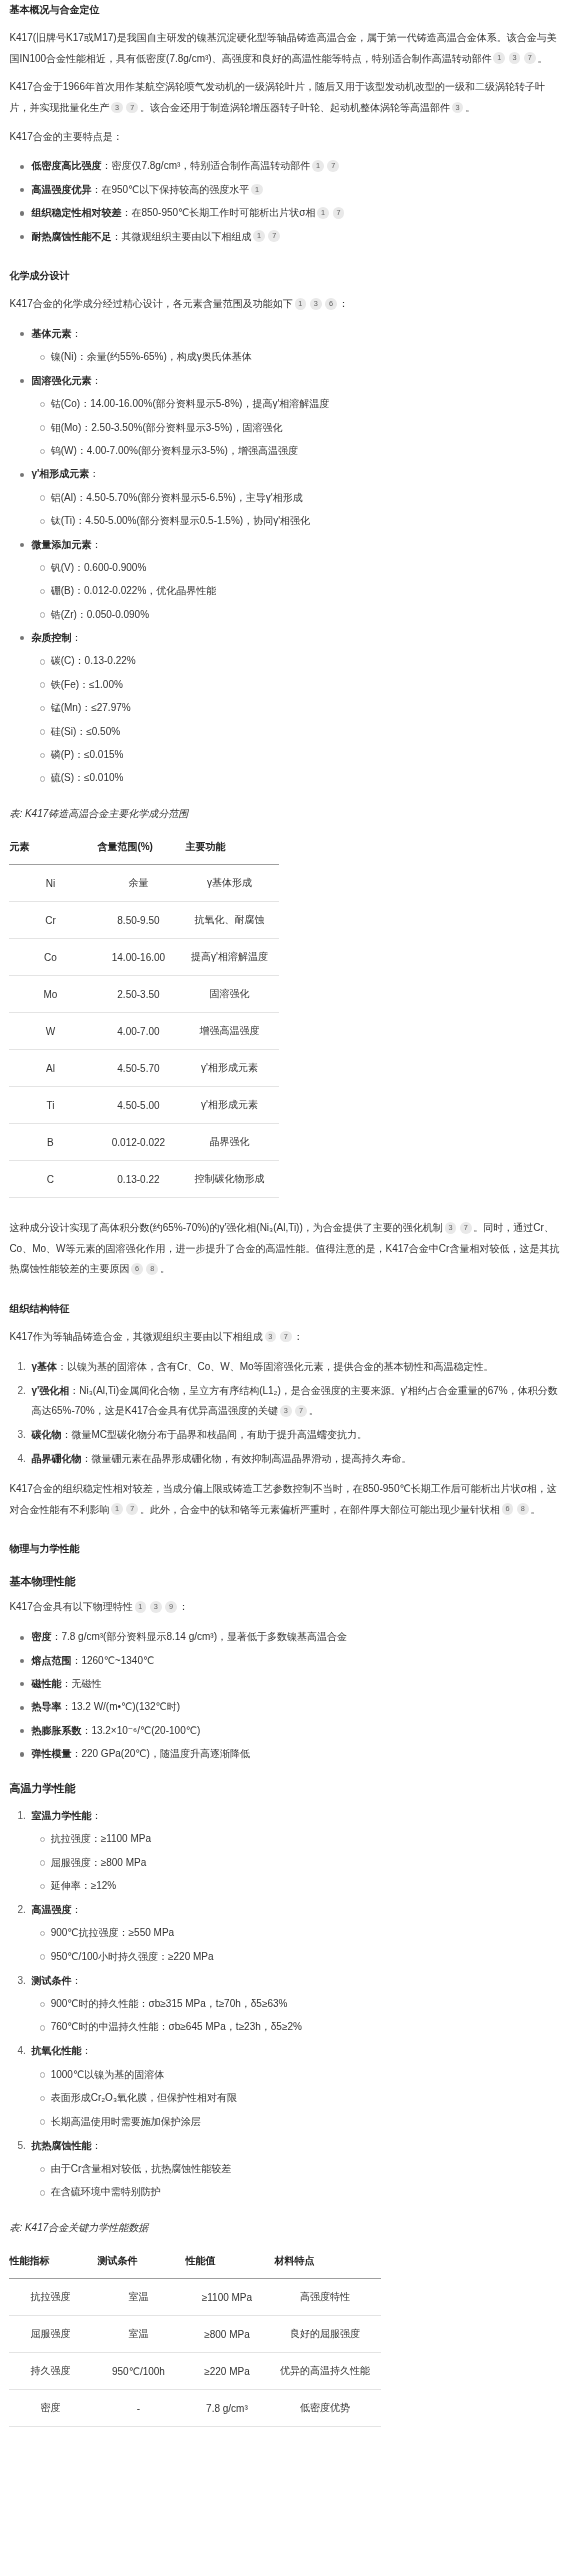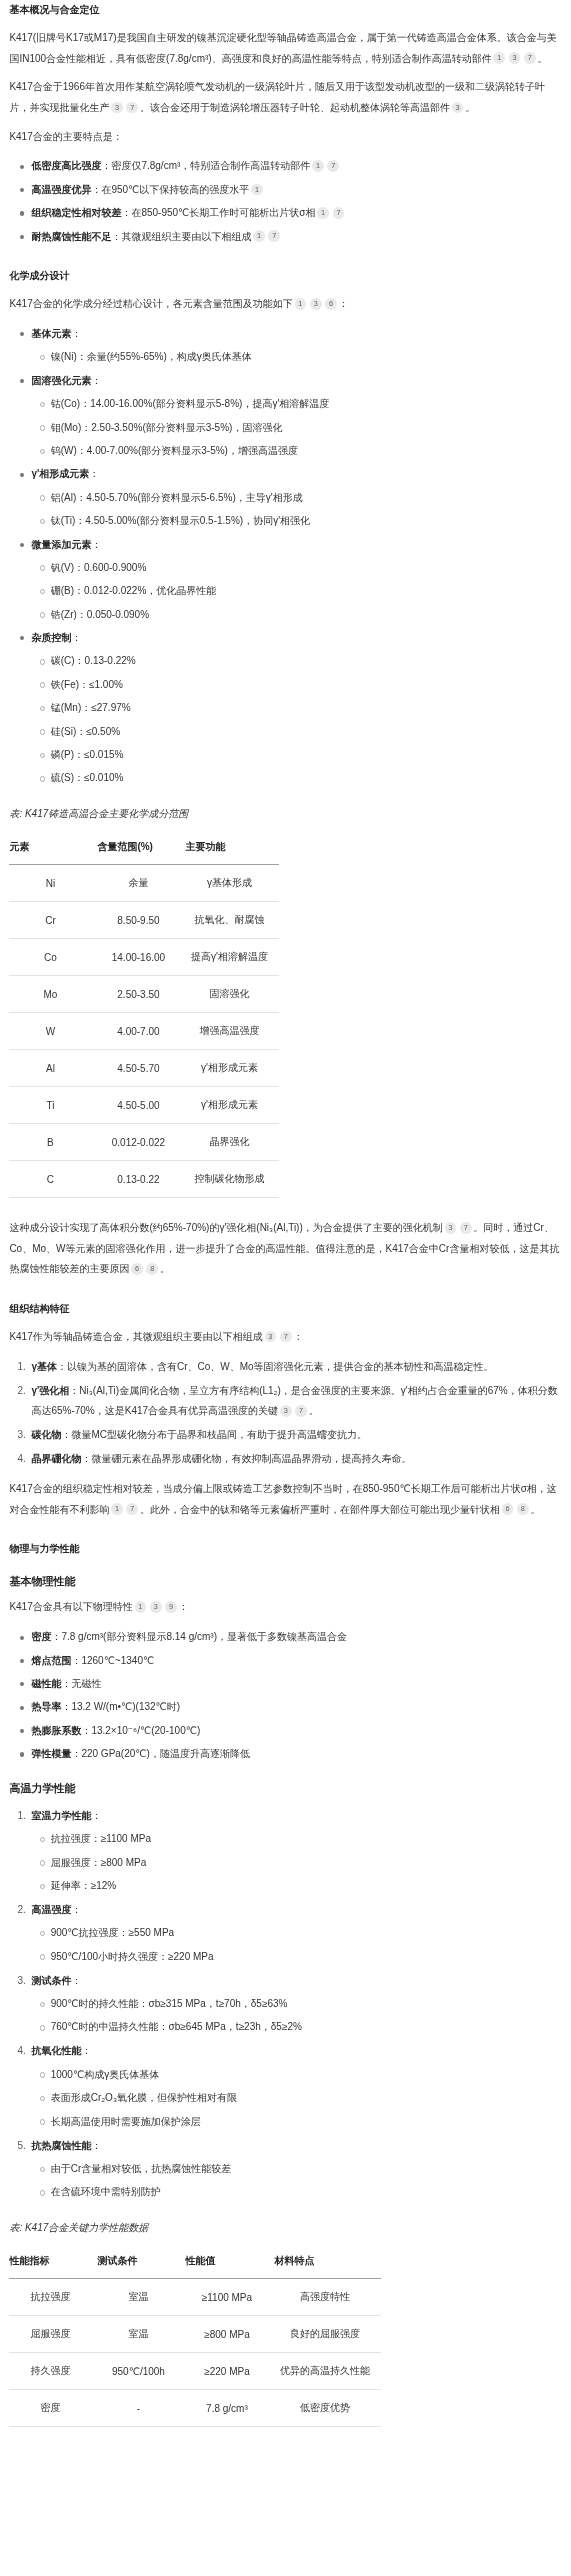--- a/index.html
+++ b/index.html
@@ -222,21 +222,21 @@
       </ul>
     </li>
     <li><span class="bl">测试条件</span><span>：</span>
       <ul class="sub">
         <li><span class="circ"></span><span>900℃时的持久性能：σb≥315 MPa，t≥70h，δ5≥63%</span></li>
         <li><span class="circ"></span><span>760℃时的中温持久性能：σb≥645 MPa，t≥23h，δ5≥2%</span></li>
       </ul>
     </li>
     <li><span class="bl">抗氧化性能</span><span>：</span>
       <ul class="sub">
-        <li><span class="circ"></span><span>1000℃构成γ奥氏体基体</span></li>
+        <li><span class="circ"></span><span>1000℃以镍为基的固溶体</span></li>
         <li><span class="circ"></span><span>表面形成Cr₂O₃氧化膜，但保护性相对有限</span></li>
         <li><span class="circ"></span><span>长期高温使用时需要施加保护涂层</span></li>
       </ul>
     </li>
     <li><span class="bl">抗热腐蚀性能</span><span>：</span>
       <ul class="sub">
         <li><span class="circ"></span><span>由于Cr含量相对较低，抗热腐蚀性能较差</span></li>
         <li><span class="circ"></span><span>在含硫环境中需特别防护</span></li>
       </ul>
     </li>

